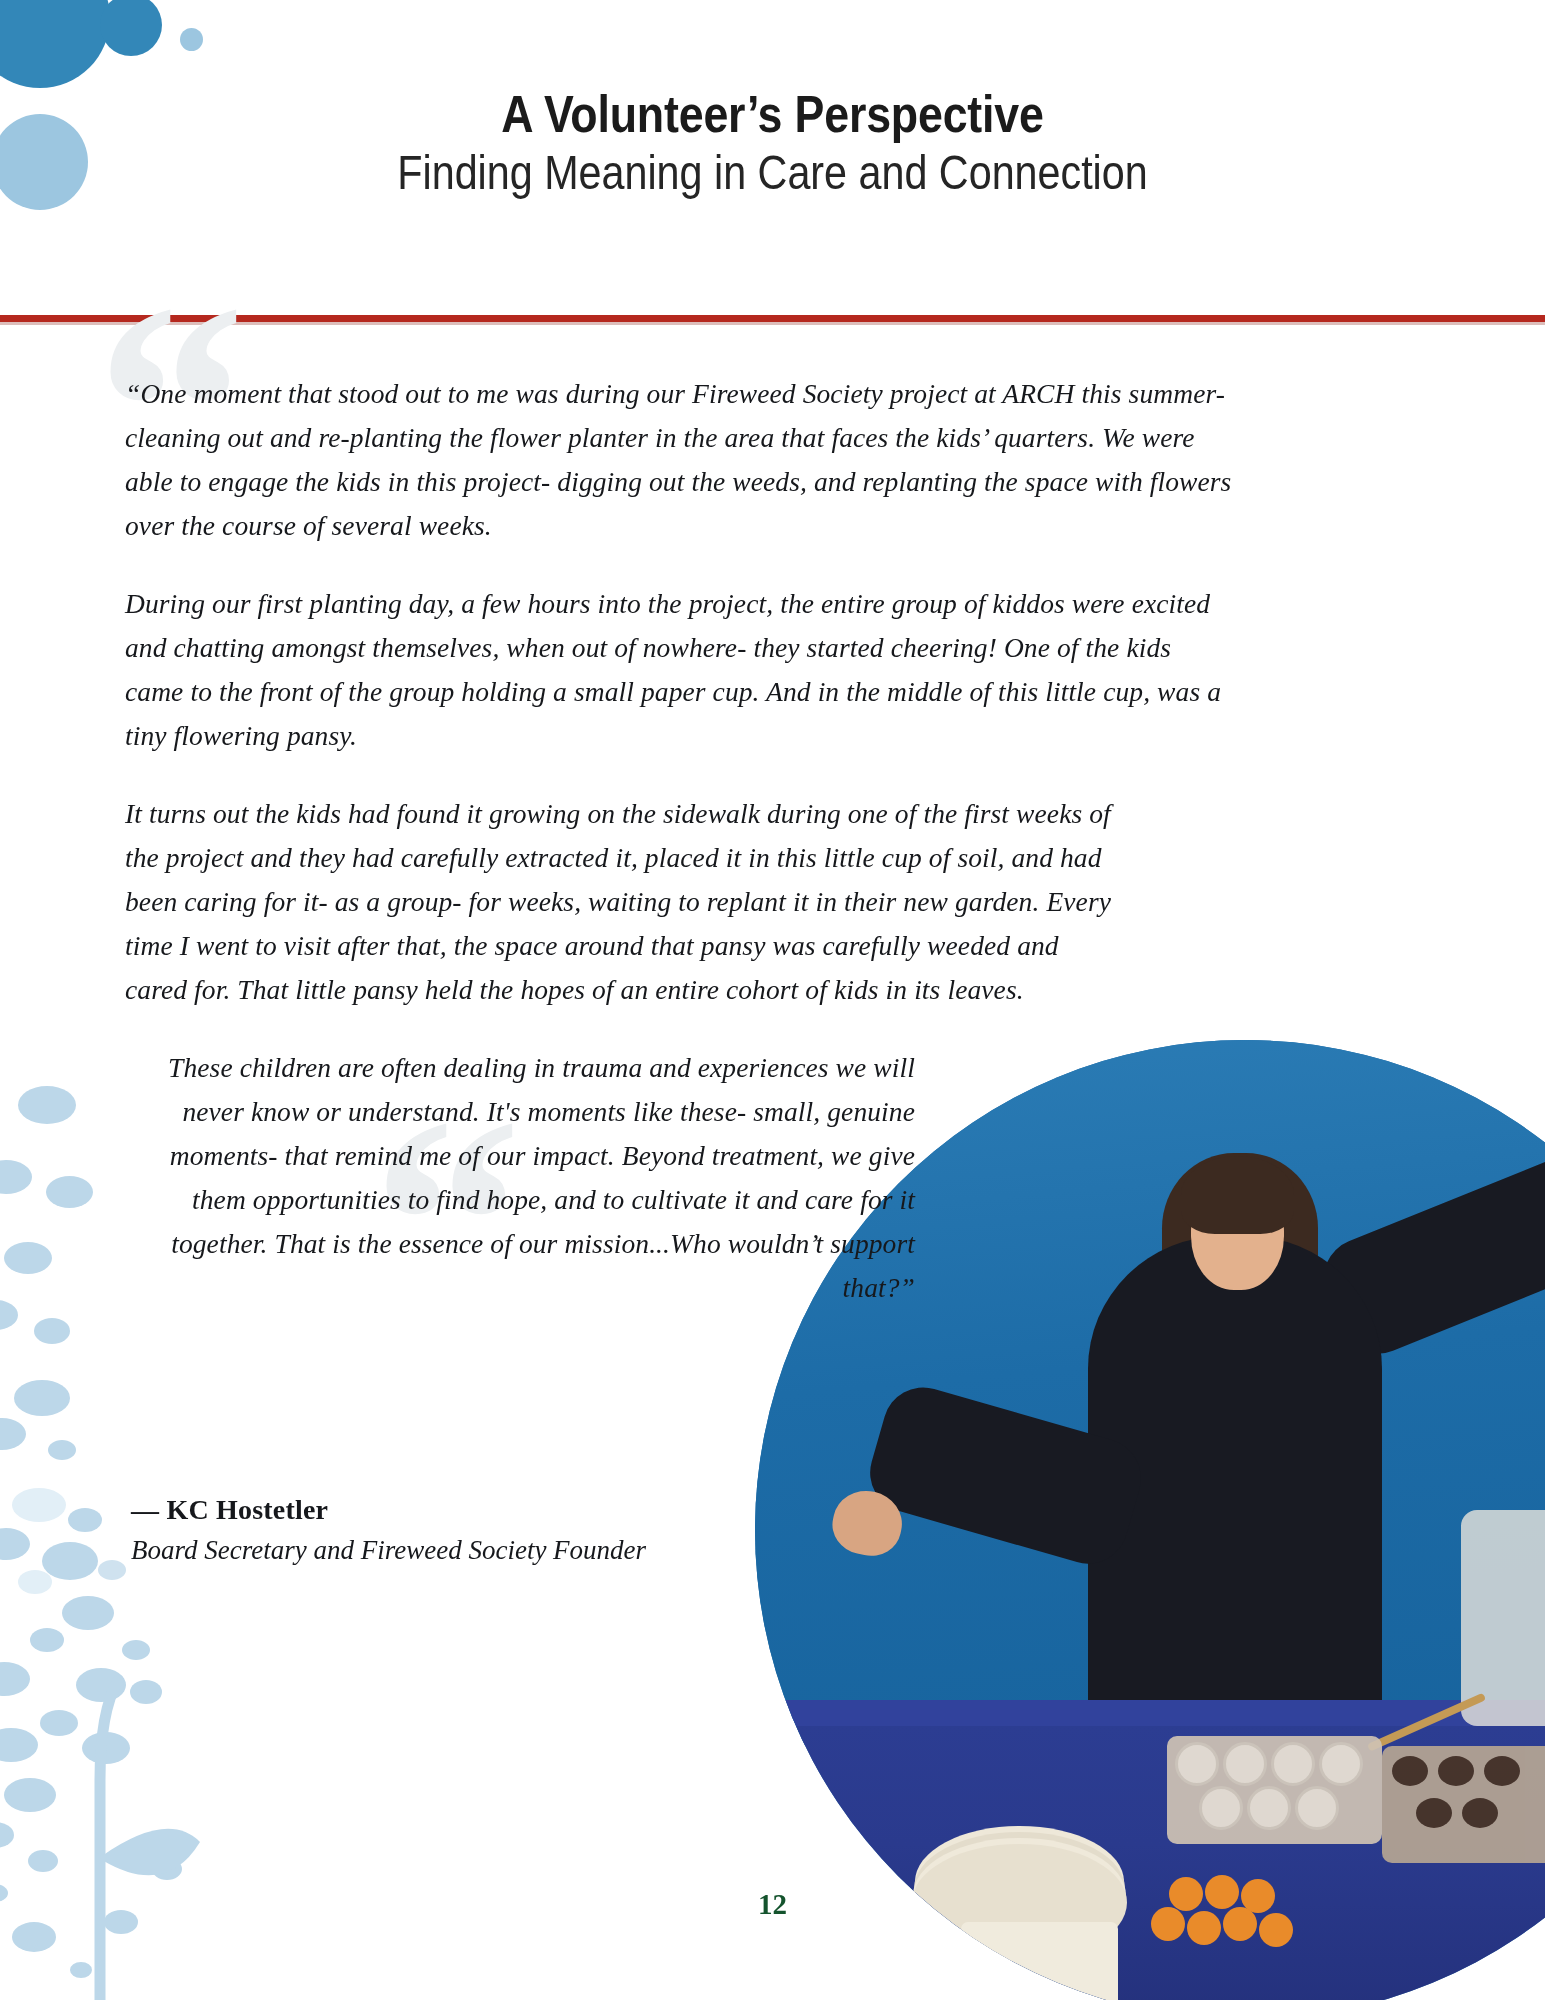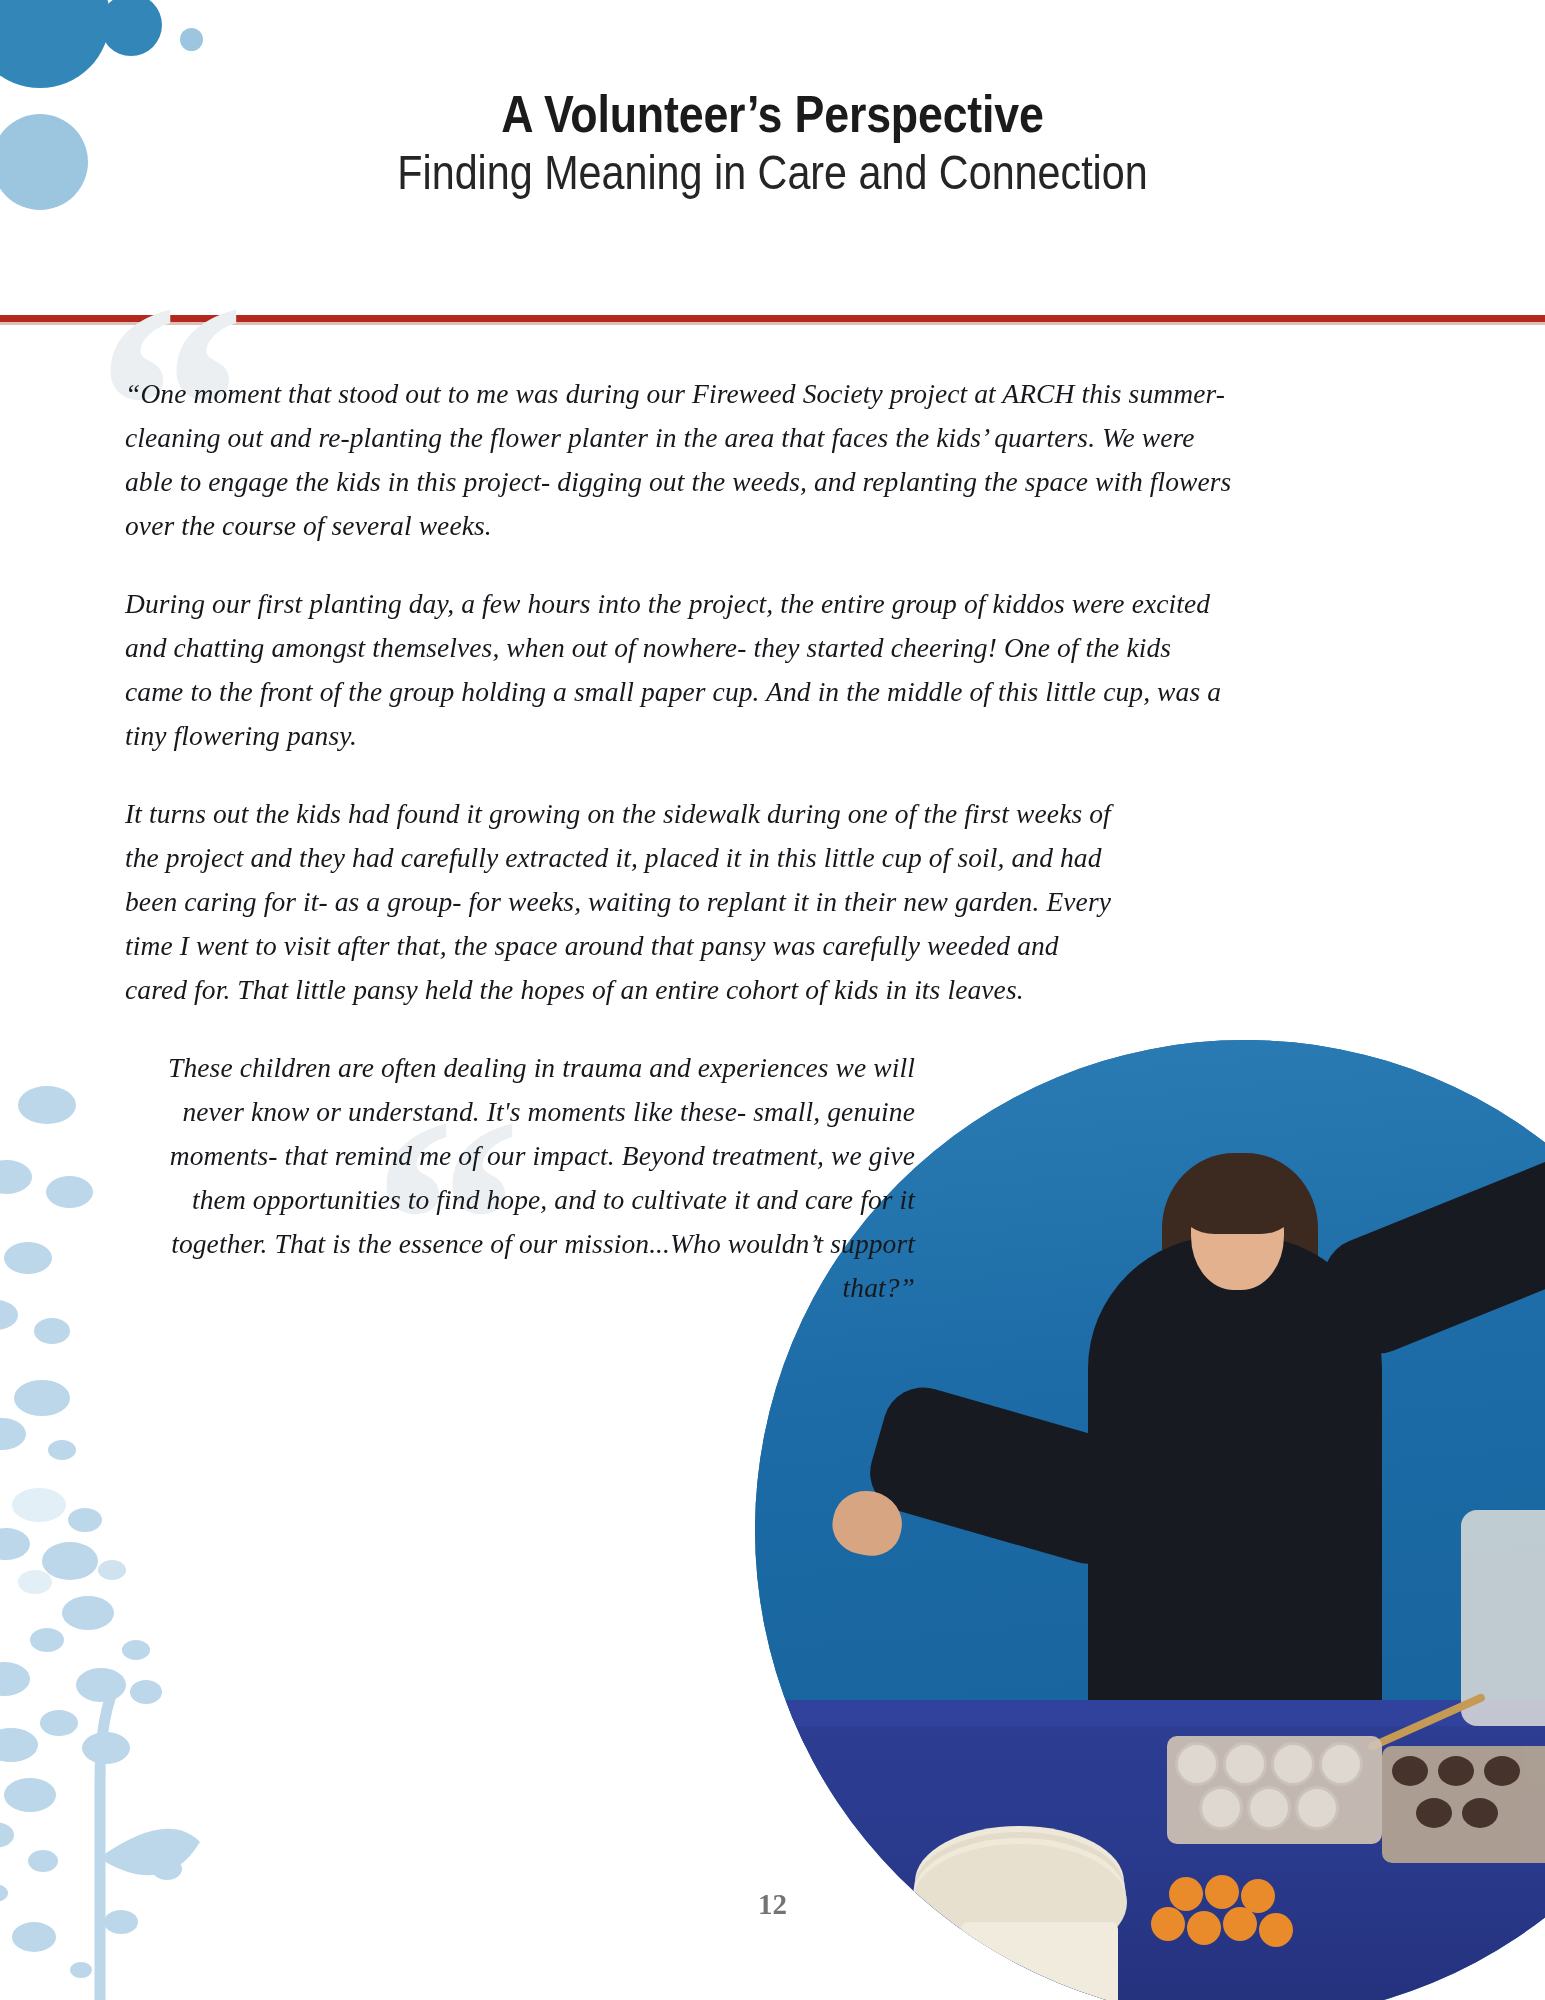--- a/index.html
+++ b/index.html
@@ -363,21 +363,21 @@
   
   .page-number {
     position: absolute;
     left: 0;
     right: 0;
     top: 1888px;
     text-align: center;
     font-family: "Liberation Serif", serif;
     font-weight: bold;
     font-size: 29px;
-    color: #737373;
+    color: #14532d;
     z-index: 5;
   }
 </style>
 </head>
 <body>
 
 <div class="page">
 
   <div class="deco-circle" id="c-top-1"></div>
   <div class="deco-circle" id="c-top-2"></div>
@@ -486,16 +486,20 @@
     </div>
   </div>
 
   <div class="body-col">
     <p class="para">“One moment that stood out to me was during our Fireweed Society project at ARCH this summer- cleaning out and re-planting the flower planter in the area that faces the kids’ quarters. We were able to engage the kids in this project- digging out the weeds, and replanting the space with flowers over the course of several weeks.</p>
     <p class="para">During our first planting day, a few hours into the project, the entire group of kiddos were excited and chatting amongst themselves, when out of nowhere- they started cheering! One of the kids came to the front of the group holding a small paper cup. And in the middle of this little cup, was a tiny flowering pansy.</p>
     <p class="para narrow-a">It turns out the kids had found it growing on the sidewalk during one of the first weeks of the project and they had carefully extracted it, placed it in this little cup of soil, and had been caring for it- as a group- for weeks, waiting to replant it in their new garden. Every time I went to visit after that, the space around that pansy was carefully weeded and cared for. That little pansy held the hopes of an entire cohort of kids in its leaves.</p>
     <p class="para narrow-b">These children are often dealing in trauma and experiences we will never know or understand. It's moments like these- small, genuine moments- that remind me of our impact. Beyond treatment, we give them opportunities to find hope, and to cultivate it and care for it together. That is the essence of our mission...Who wouldn’t support that?”</p>
   </div>
 
+  <div class="attrib-block">
+    <p class="attrib-name">— KC Hostetler</p>
+    <p class="attrib-role">Board Secretary and Fireweed Society Founder</p>
+  </div>
 
   <div class="page-number">12</div>
 
 </div>
 
 </body></html>

